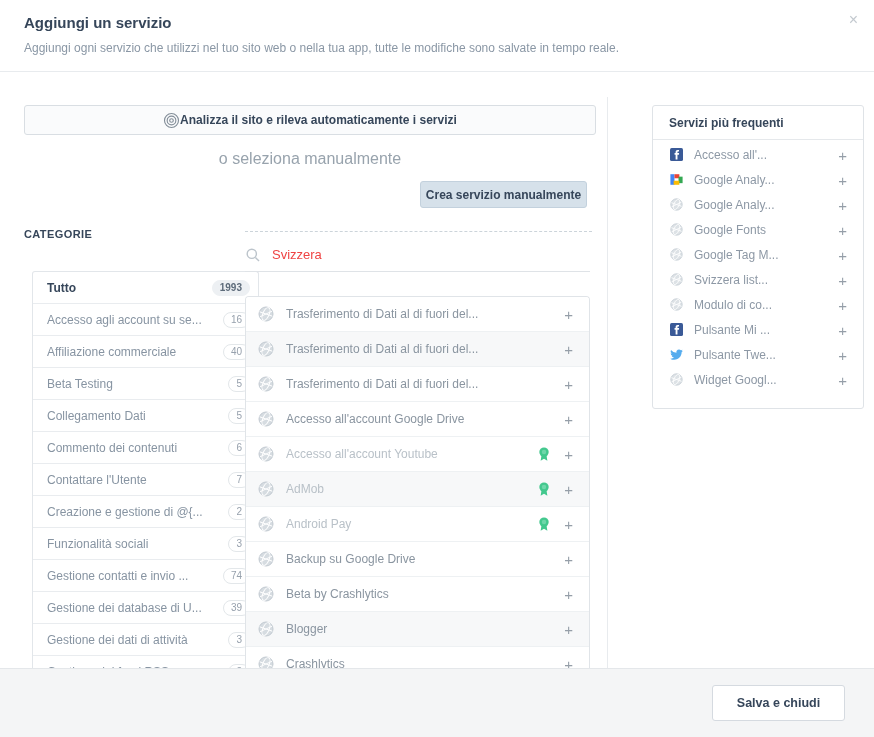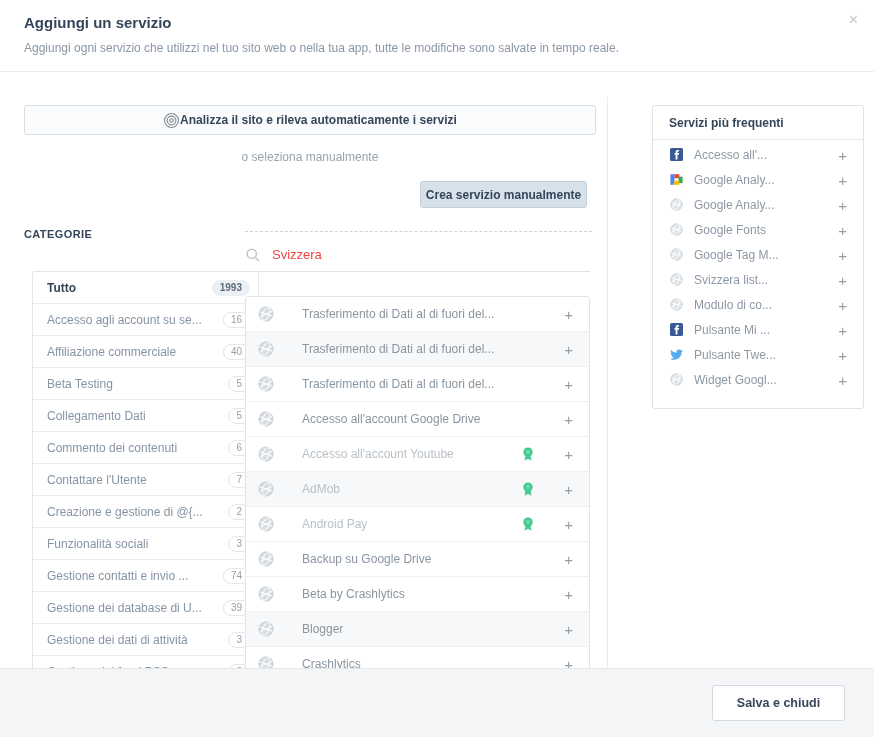--- a/index.html
+++ b/index.html
@@ -17,21 +17,21 @@
   .hdr p  { position:absolute; left:24px; top:41px; font-size:12px; color:#8a97a5; }
   .close  { position:absolute; right:16px; top:12px; font-size:16px; color:#c3c9cf; background:none; border:none; cursor:pointer; line-height:1; }
 
   
   .analyze {
     position:absolute; left:24px; top:105px; width:572px; height:30px;
     background:#fafbfc; border:1px solid #d9dee3; border-radius:3px;
     display:flex; align-items:center; justify-content:center; 
     font-family:"Liberation Sans", sans-serif; font-size:12px; font-weight:700; color:#36465a; cursor:pointer;
   }
-  .or-text { position:absolute; left:24px; top:150px; width:572px; text-align:center; font-size:12px; color:#98a3ad; }
+  .or-text { position:absolute; left:24px; top:150px; width:572px; text-align:center; font-size:16px; color:#98a3ad; }
   .create {
     position:absolute; left:420px; top:181px; width:167px; height:27px;
     background:#d6e1ea; border:1px solid #c3d1dd; border-radius:3px;
     font-family:"Liberation Sans", sans-serif; font-size:12px; font-weight:700; color:#36465a; cursor:pointer;
   }
   .dotted-sep { position:absolute; left:245px; top:231px; width:347px; border-top:1px dashed #ccd4da; }
   .v-divider  { position:absolute; left:607px; top:97px; width:1px; height:571px; background:#e8ebee; }
 
   
   .cat-heading { position:absolute; left:24px; top:228px; font-size:11px; font-weight:700; letter-spacing:.4px; color:#36465a; }
@@ -53,21 +53,21 @@
   .search input {
     border:none; outline:none; flex:1; font-family:"Liberation Sans", sans-serif;
     font-size:13px; color:#ef4444; background:transparent;
   }
 
   
   .svc-list {
     position:absolute; left:245px; top:296px; width:345px; height:372px;
     border:1px solid #e0e4e8; border-bottom:0; border-radius:4px 4px 0 0; overflow:hidden; background:#fff;
   }
-  .svc-row { height:35px; display:flex; align-items:center; padding:0 16px 0 12px; gap:28px; border-bottom:1px solid #eef1f3; cursor:pointer; background:#fff; }
+  .svc-row { height:35px; display:flex; align-items:center; padding:0 16px 0 12px; gap:12px; border-bottom:1px solid #eef1f3; cursor:pointer; background:#fff; }
   .svc-row.shaded { background:#f7f8f9; }
   .svc-label { font-size:12px; color:#8a95a0; flex:1; white-space:nowrap; overflow:hidden; }
   .svc-label.muted { color:#b9c1c8; }
   .plus { font-size:15px; color:#959ea8; line-height:1; cursor:pointer; }
   .ribbon { display:flex; margin-right:2px; }
 
   
   .aside {
     position:absolute; left:640px; top:105px; width:212px;
     border:1px solid #dfe3e7; border-radius:3px; background:#fff;margin-left:12px;

